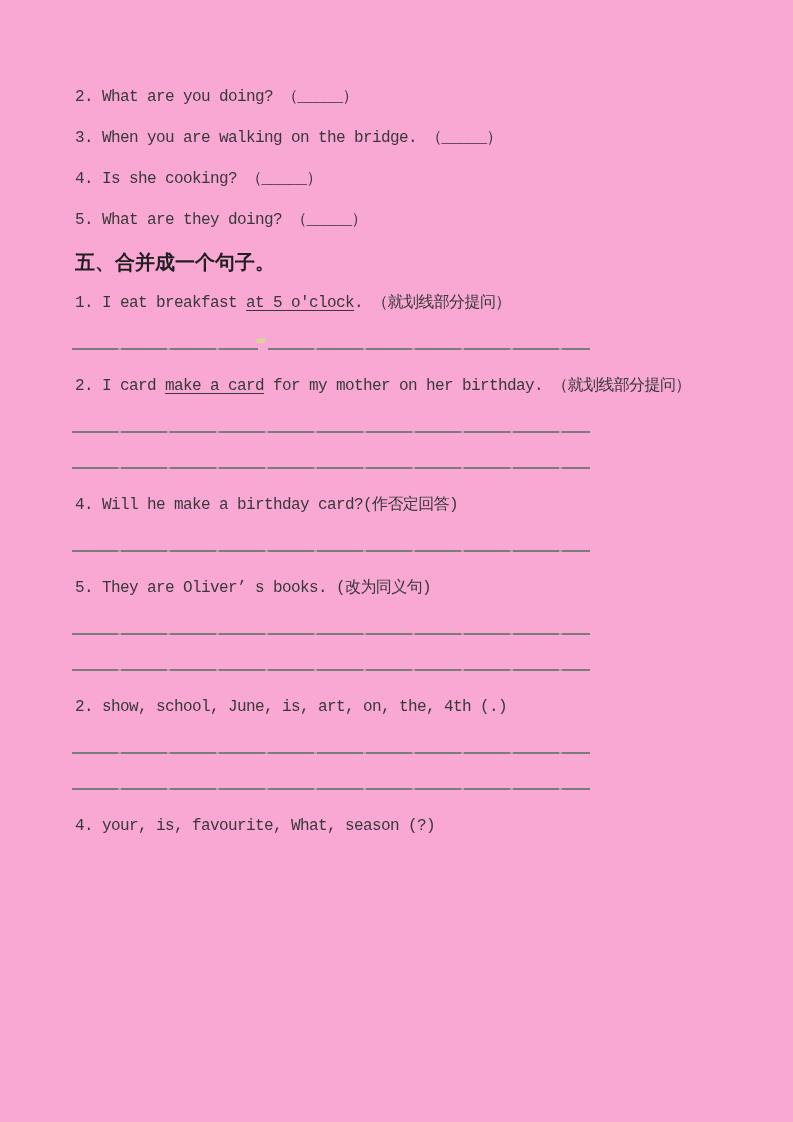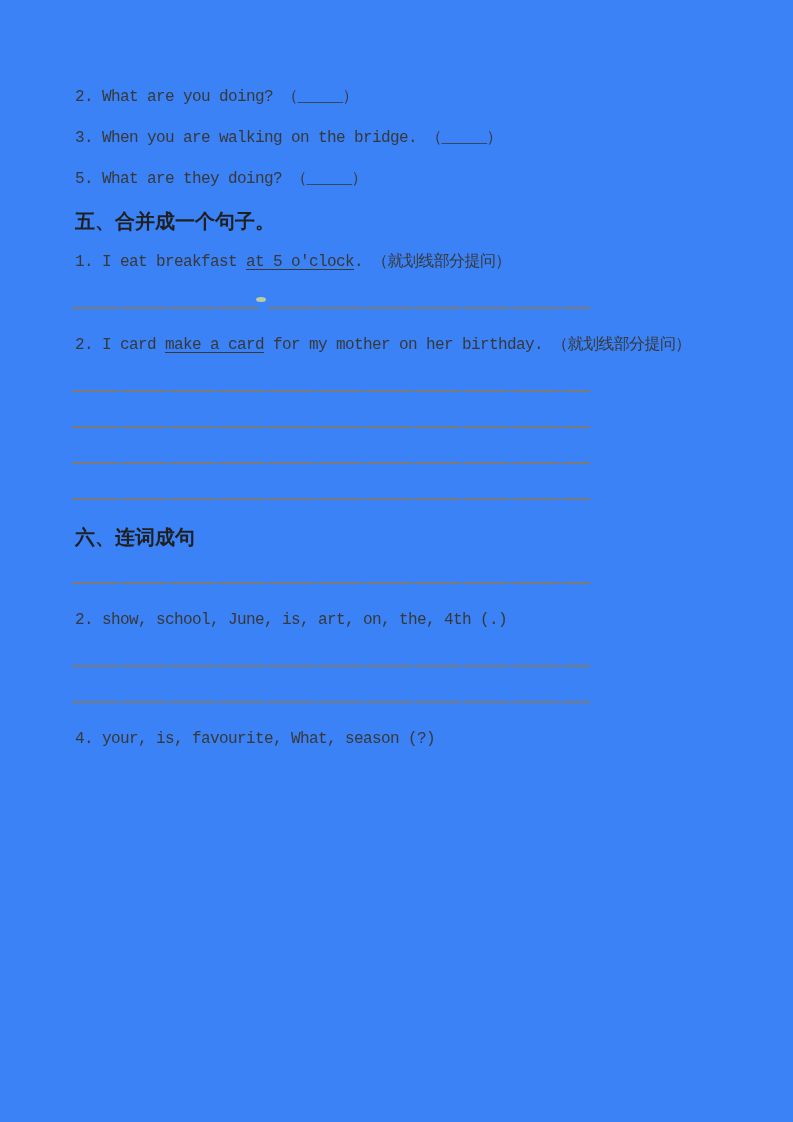--- a/index.html
+++ b/index.html
@@ -1,19 +1,19 @@
 <!DOCTYPE html>
 <html><head>
 <meta charset="utf-8">
 <style>
   html,body{margin:0;padding:0;background:#ffffff;}
   .page{
     position:relative;
     width:793px;height:1122px;
-    background:#3b82f6;
+    background:#f9a8d4;
     box-sizing:border-box;
     padding:87px 60px 0 75px;
     font-family:"Liberation Mono","DejaVu Sans Mono",monospace;
     font-size:16px;
     letter-spacing:-0.6px;
     color:#383838;
     overflow:hidden;
   }
   .q{line-height:21px;margin:0;white-space:nowrap;}
   .p4 .q{margin-bottom:20px;}
@@ -41,46 +41,48 @@
   }
 </style>
 </head>
 <body>
 
 <div class="page">
 
   <div class="p4">
     <p class="q"><span class="num">2.</span><span>What are you doing? （_____）</span></p>
     <p class="q"><span class="num">3.</span><span>When you are walking on the bridge. （_____）</span></p>
+    <p class="q"><span class="num">4.</span><span>Is she cooking? （_____）</span></p>
     <p class="q"><span class="num">5.</span><span>What are they doing? （_____）</span></p>
   </div>
 
   <div>
     <p class="heading">五、合并成一个句子。</p>
 
     <p class="q"><span class="num">1.</span><span>I eat breakfast </span><span class="u">at 5 o'clock</span><span>. （就划线部分提问）</span></p>
     <div class="ans split">
       <span class="seg1"></span>
       <span class="gap"></span>
       <span class="seg2"></span>
       <span class="stray"></span>
     </div>
 
     <p class="q"><span class="num">2.</span><span>I card </span><span class="u">make a card</span><span> for my mother on her birthday. （就划线部分提问）</span></p>
     <div class="ans"></div>
 
     <div class="ans"></div>
 
+    <p class="q"><span class="num">4.</span><span>Will he make a birthday card?(作否定回答)</span></p>
     <div class="ans"></div>
 
+    <p class="q"><span class="num">5.</span><span>They are Oliver’ s books. (改为同义句)</span></p>
     <div class="ans"></div>
   </div>
 
   <div>
-    <p class="heading">六、连词成句</p>
 
     <div class="ans"></div>
 
     <p class="q"><span class="num">2.</span><span>show, school, June, is, art, on, the, 4th (.)</span></p>
     <div class="ans"></div>
 
     <div class="ans"></div>
 
     <p class="q"><span class="num">4.</span><span>your, is, favourite, What, season (?)</span></p>
   </div>

